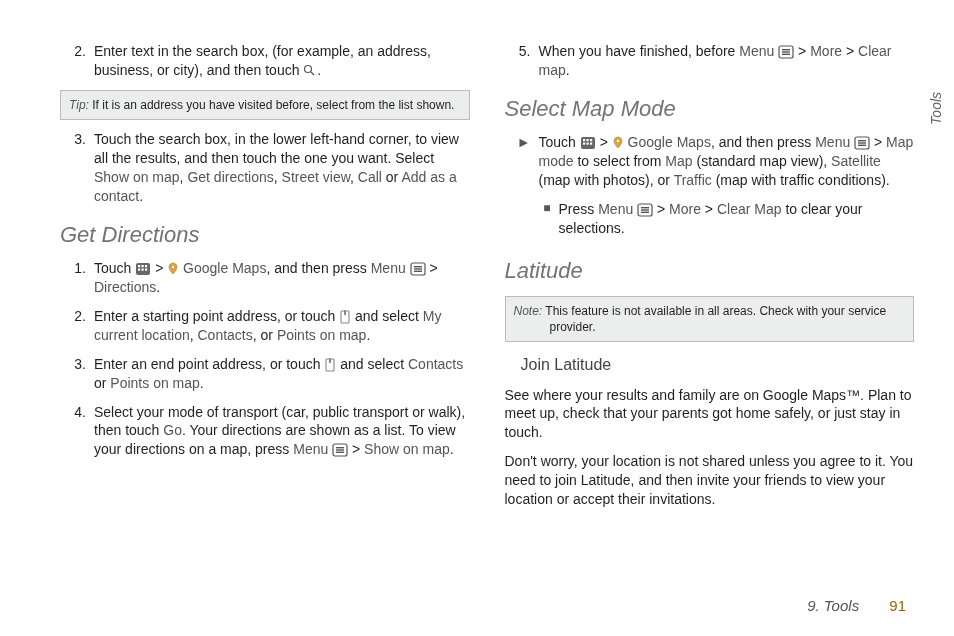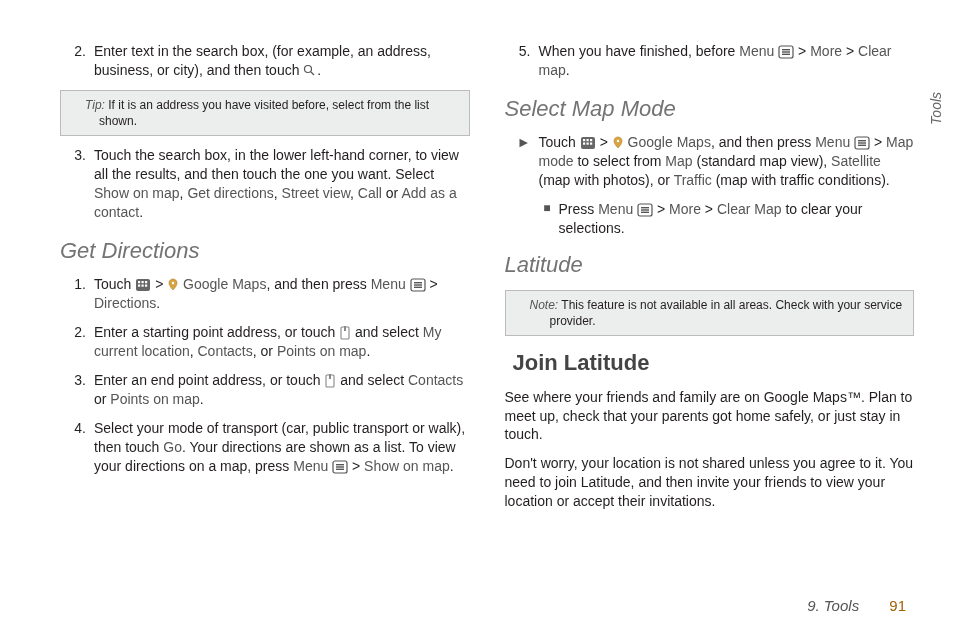--- a/index.html
+++ b/index.html
@@ -16,30 +16,30 @@
     padding:32px 40px 50px 60px;
     gap:35px;
   }
   .col{flex:1;min-width:0;}
   .ol{margin:0;padding:0;}
   .li{display:flex;margin:10px 0;}
   .num{flex:0 0 26px;text-align:right;padding-right:8px;}
   .body{flex:1;}
   .bold{font-weight:normal;color:#555;}
   .h2{font-size:22px;font-style:italic;color:#737373;margin:14px 0 10px 0;font-weight:normal;letter-spacing:0px;}
-  .h2.lat{margin-top:12px;}
-  .h3{font-size:22px;color:#444;margin:12px 0 8px 8px;font-weight:bold;}
+  .h2.lat{margin-top:18px;}
+  .h3{font-size:16px;color:#444;margin:12px 0 8px 16px;font-weight:normal;}
   .tip,.note{
     border:1px solid #bbb;
     background:#eceded;
     font-size:12px;
     padding:6px 8px;
     margin:10px 0;
   }
-  .tip .lbl,.note .lbl{font-style:italic;color:#555;margin-left:16px;}
+  .tip .lbl,.note .lbl{font-style:italic;color:#555;}
   .tip .txt,.note .txt{display:inline;}
   .tip .txt-wrap,.note .txt-wrap{display:block;padding-left:30px;text-indent:-30px;}
   .note .txt-wrap{padding-left:36px;text-indent:-36px;}
   .para{margin:10px 0;}
   .footer{
     position:absolute;
     bottom:20px;
     right:48px;
     font-style:italic;
     color:#555;
@@ -213,21 +213,21 @@
       </div>
     </div>
 
     <div class="h2 lat">Latitude</div>
 
     <div class="note">
       <span class="txt-wrap"><span class="lbl">Note:</span> <span class="txt">This feature is not available in all areas. Check with your service provider.</span></span>
     </div>
 
     <div class="h3">Join Latitude</div>
-    <div class="para">See where your friends and family are on Google Maps™. Plan to meet up, check that your parents got home safely, or just stay in touch.</div>
+    <div class="para">See where your results and family are on Google Maps™. Plan to meet up, check that your parents got home safely, or just stay in touch.</div>
     <div class="para">Don't worry, your location is not shared unless you agree to it. You need to join Latitude, and then invite your friends to view your location or accept their invitations.</div>
   </div>
 </div>
 
 <div class="side-tab">
   <span class="label">Tools</span>
 </div>
 
 <div class="footer">
   <span class="sec">9. Tools</span>

